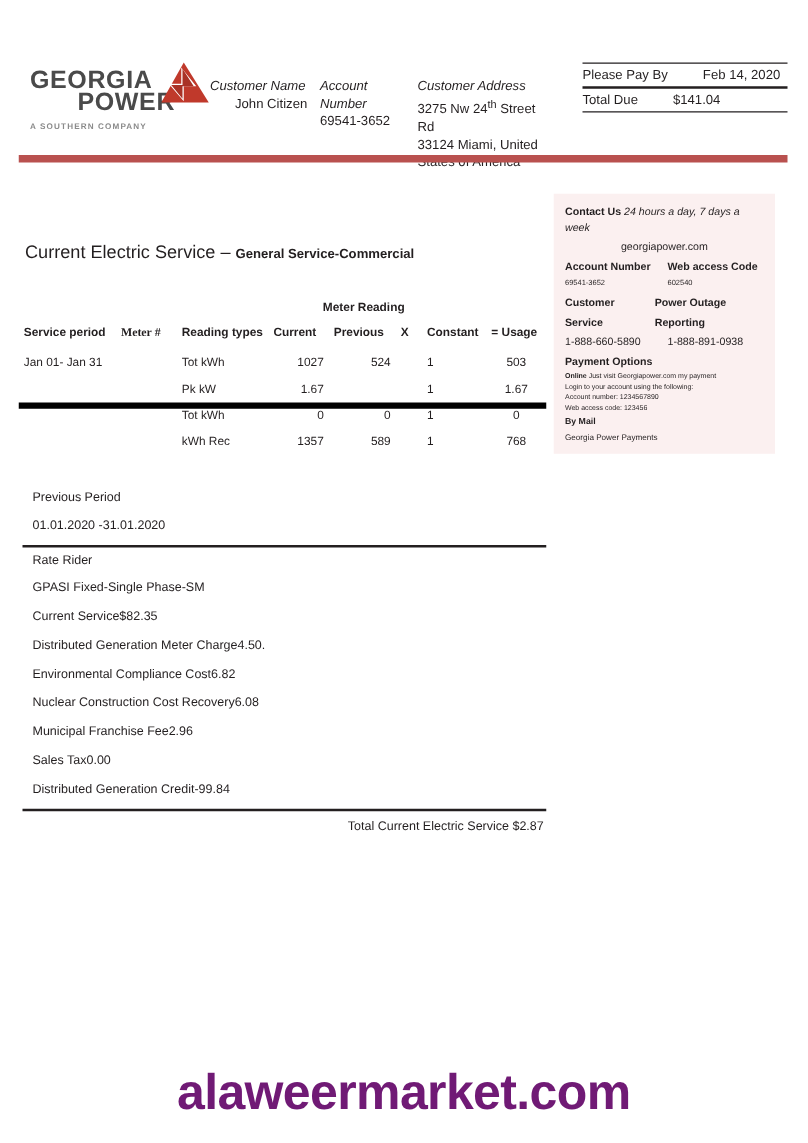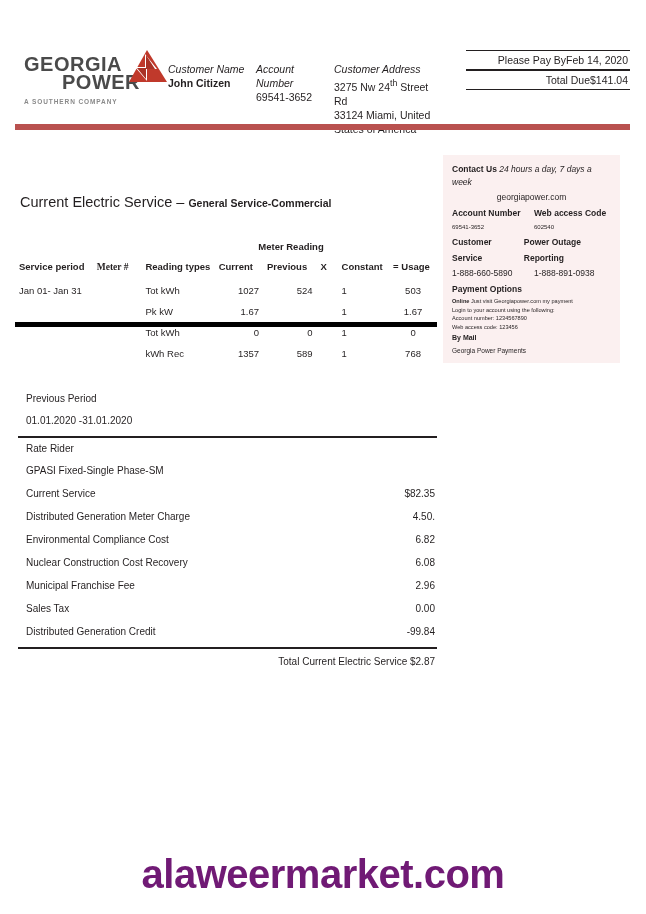--- a/index.html
+++ b/index.html
@@ -64,36 +64,37 @@
     font-style: italic;
     font-size: 10.5px;
     line-height: 14px;
     color: #231f20;
   }
   .fld-value {
     font-size: 10.5px;
     line-height: 14px;
     color: #231f20;
   }
-  .fld-value.bold { font-weight: bold; }
+  .fld-value.bold { font-weight: normal; margin-left: 20px; }
 
   
   .paybox {
     position: absolute;
     left: 466px; top: 50px;
     width: 164px;
   }
   .paybox .rule-thin { height: 1px; background: #231f20; }
   .paybox .rule-thick { height: 2px; background: #231f20; }
   .paybox-row {
     display: flex;
-    justify-content: flex-end;
+    justify-content: flex-start;
     font-size: 10.5px;
     line-height: 16px;
     padding: 1px 2px 1px 0;
+    gap: 28px;
   }
 
   .red-bar {
     position: absolute;
     left: 15px; top: 124px;
     width: 615px; height: 6px;
     background: #b9514f;
   }
 
   
@@ -221,21 +222,20 @@
     width: 419px;
   }
   .bill-label {
     font-size: 10px;
     line-height: 22px;
     padding-left: 8px;
   }
   .rule-med { height: 2px; background: #231f20; margin-top: 4px; }
   .charge-row {
     display: flex;
-    justify-content: space-between;
     font-size: 10px;
     line-height: 23px;
     padding: 0 2px 0 8px;
   }
   .charge-row .amt { text-align: right; }
   .total-row {
     font-size: 10px;
     line-height: 22px;
     text-align: right;
     padding: 2px 2px 0 0;

